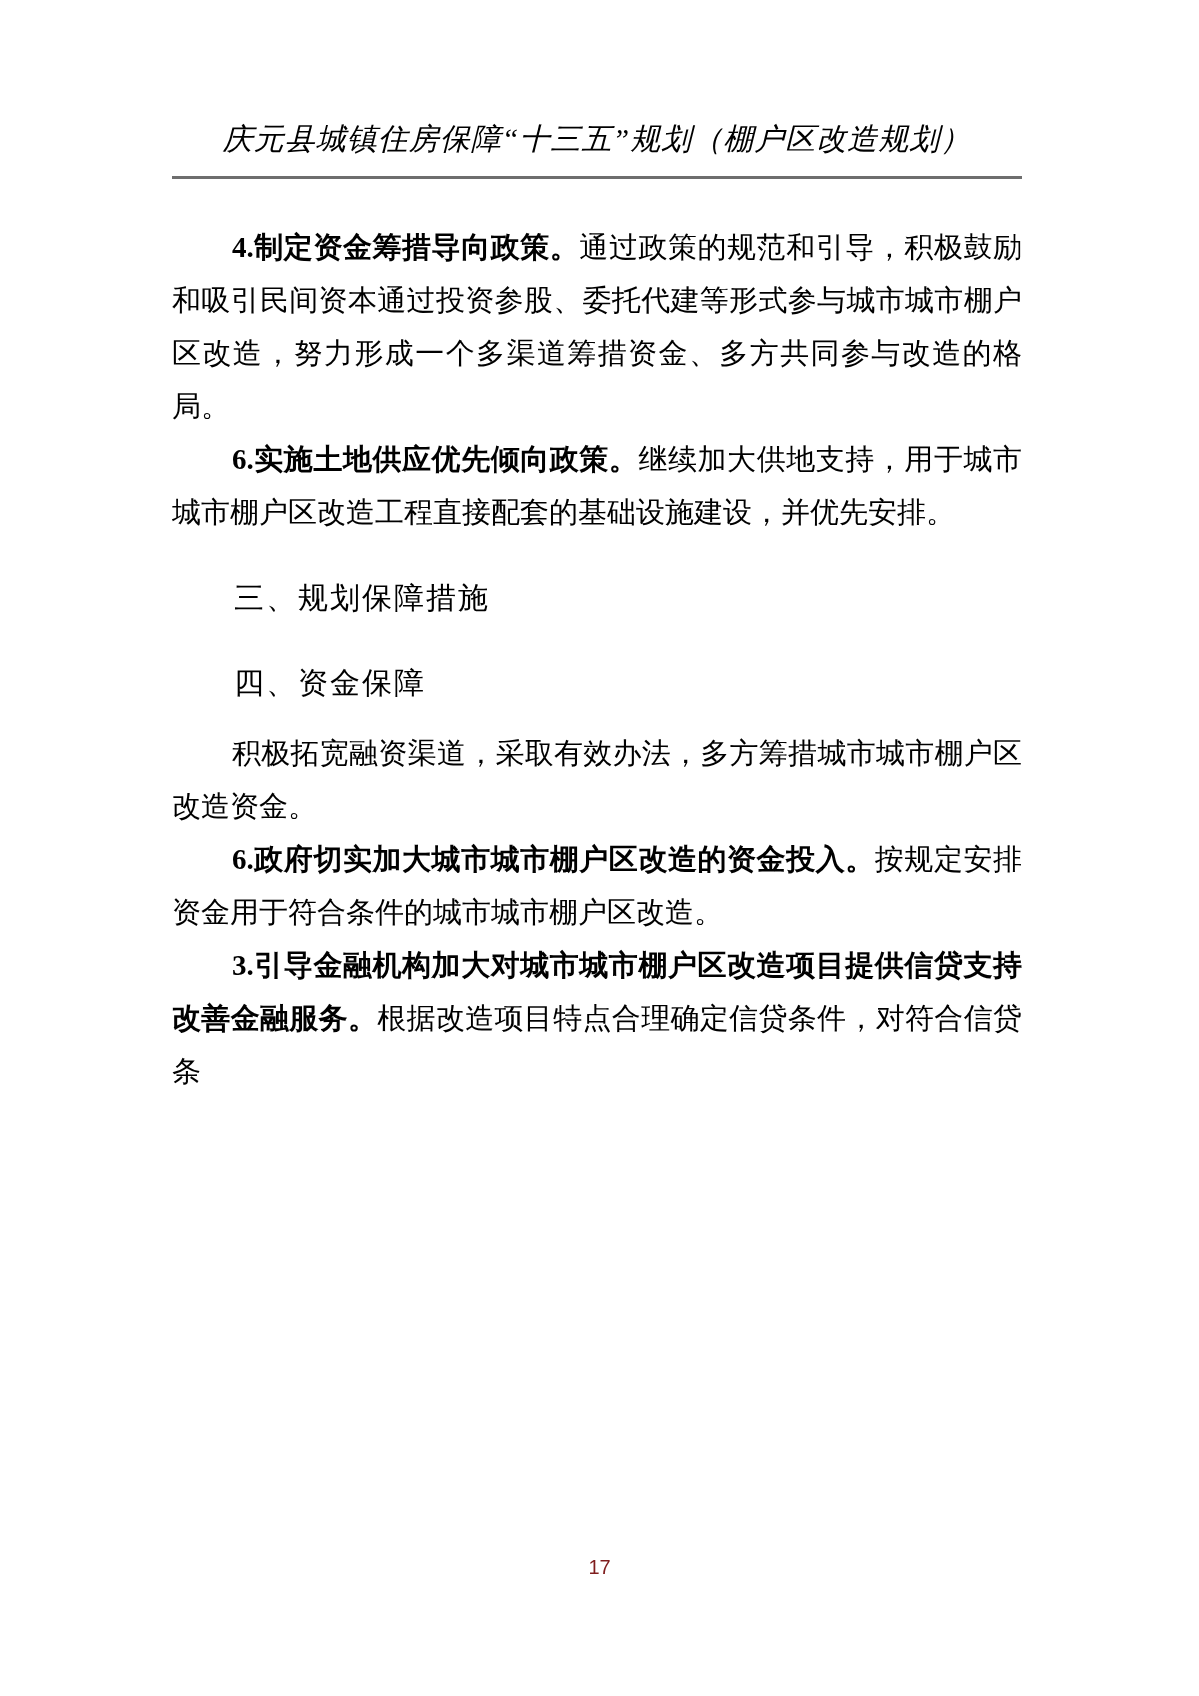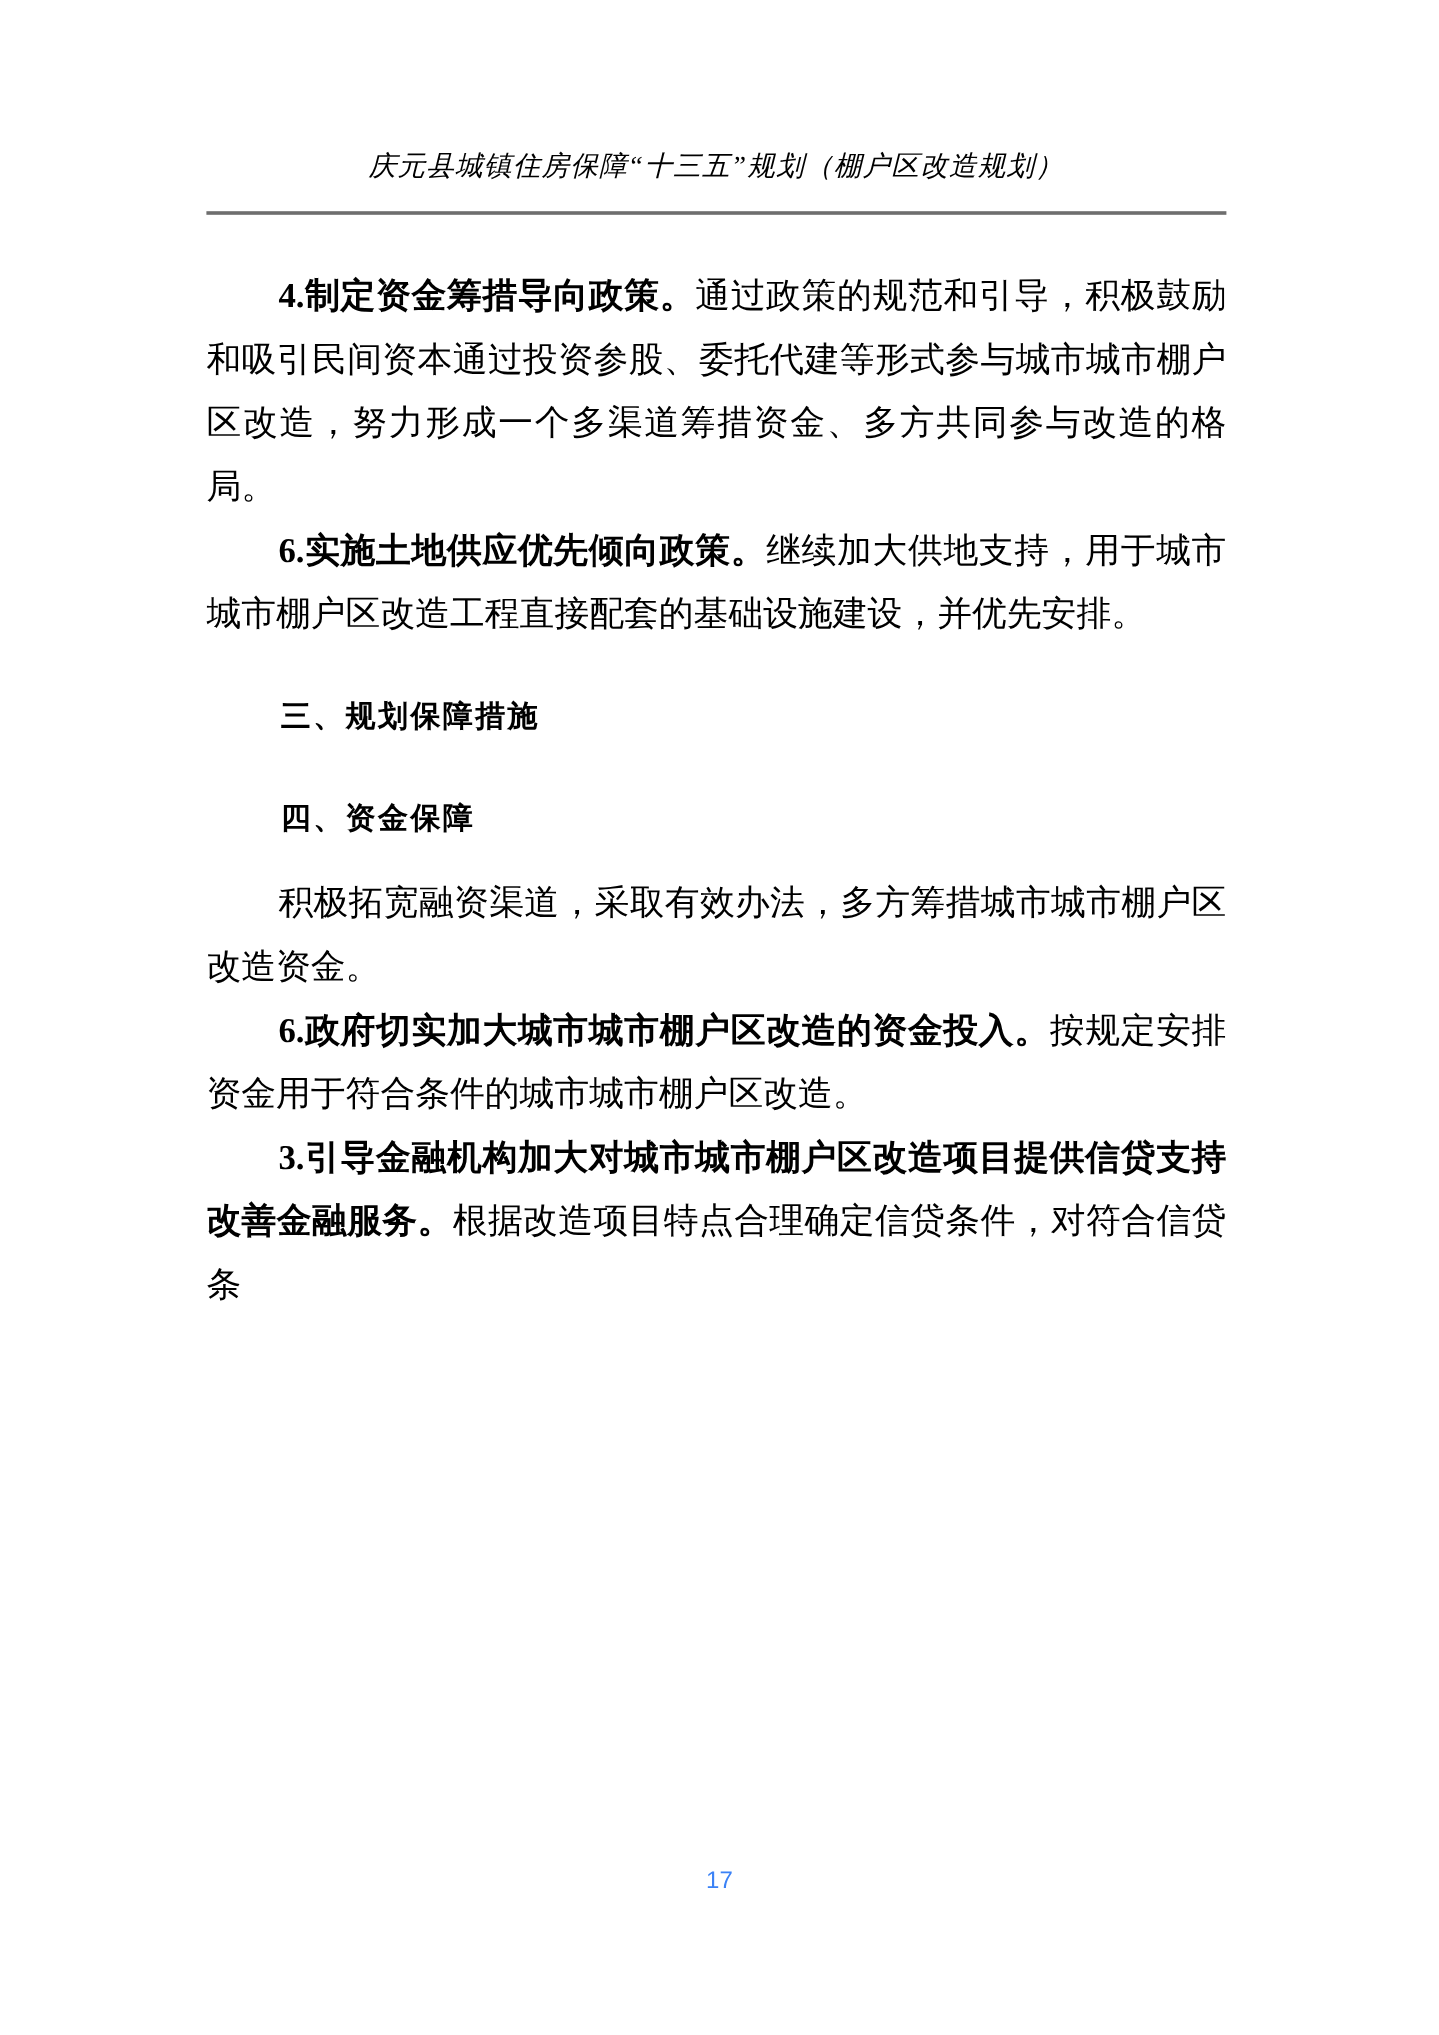--- a/index.html
+++ b/index.html
@@ -11,21 +11,21 @@
     overflow: hidden;
     font-family: "Liberation Serif", "DejaVu Serif", serif;
     color: #000000;
   }
   .page-header {
     position: absolute;
     top: 122px;
     left: 172px;
     width: 850px;
     text-align: center;
-    font-size: 23px;
+    font-size: 30px;
     line-height: 34px;
     font-style: italic;
     font-weight: 500;
     letter-spacing: 1px;
     white-space: nowrap;
   }
   .header-rule {
     position: absolute;
     top: 176px;
     left: 172px;
@@ -44,37 +44,37 @@
     overflow: hidden;
     margin-top: 44px;
   }
   p.para {
     margin: 0;
     text-indent: 60px;
   }
   .lead { font-weight: bold; }
   h2.section-heading {
     font-family: "Liberation Sans", "DejaVu Sans", sans-serif;
-    font-weight: bold;
-    font-size: 25px;
+    font-weight: normal;
+    font-size: 30px;
     line-height: 53px;
     margin: 32px 0 18px 0;
     text-indent: 62px;
     text-align: left;
     letter-spacing: 2px;
   }
   .page-number {
     position: absolute;
     top: 1556px;
     left: 0;
     width: 100%;
     text-align: center;
     font-family: "Liberation Sans", "DejaVu Sans", sans-serif;
     font-size: 20px;
-    color: #3b82f6;
+    color: #7f1d1d;
   }
 </style>
 </head>
 <body>
 
 <div class="page">
 
   <div class="page-header">庆元县城镇住房保障“十三五”规划（棚户区改造规划）</div>
 
   <div class="header-rule"></div>

